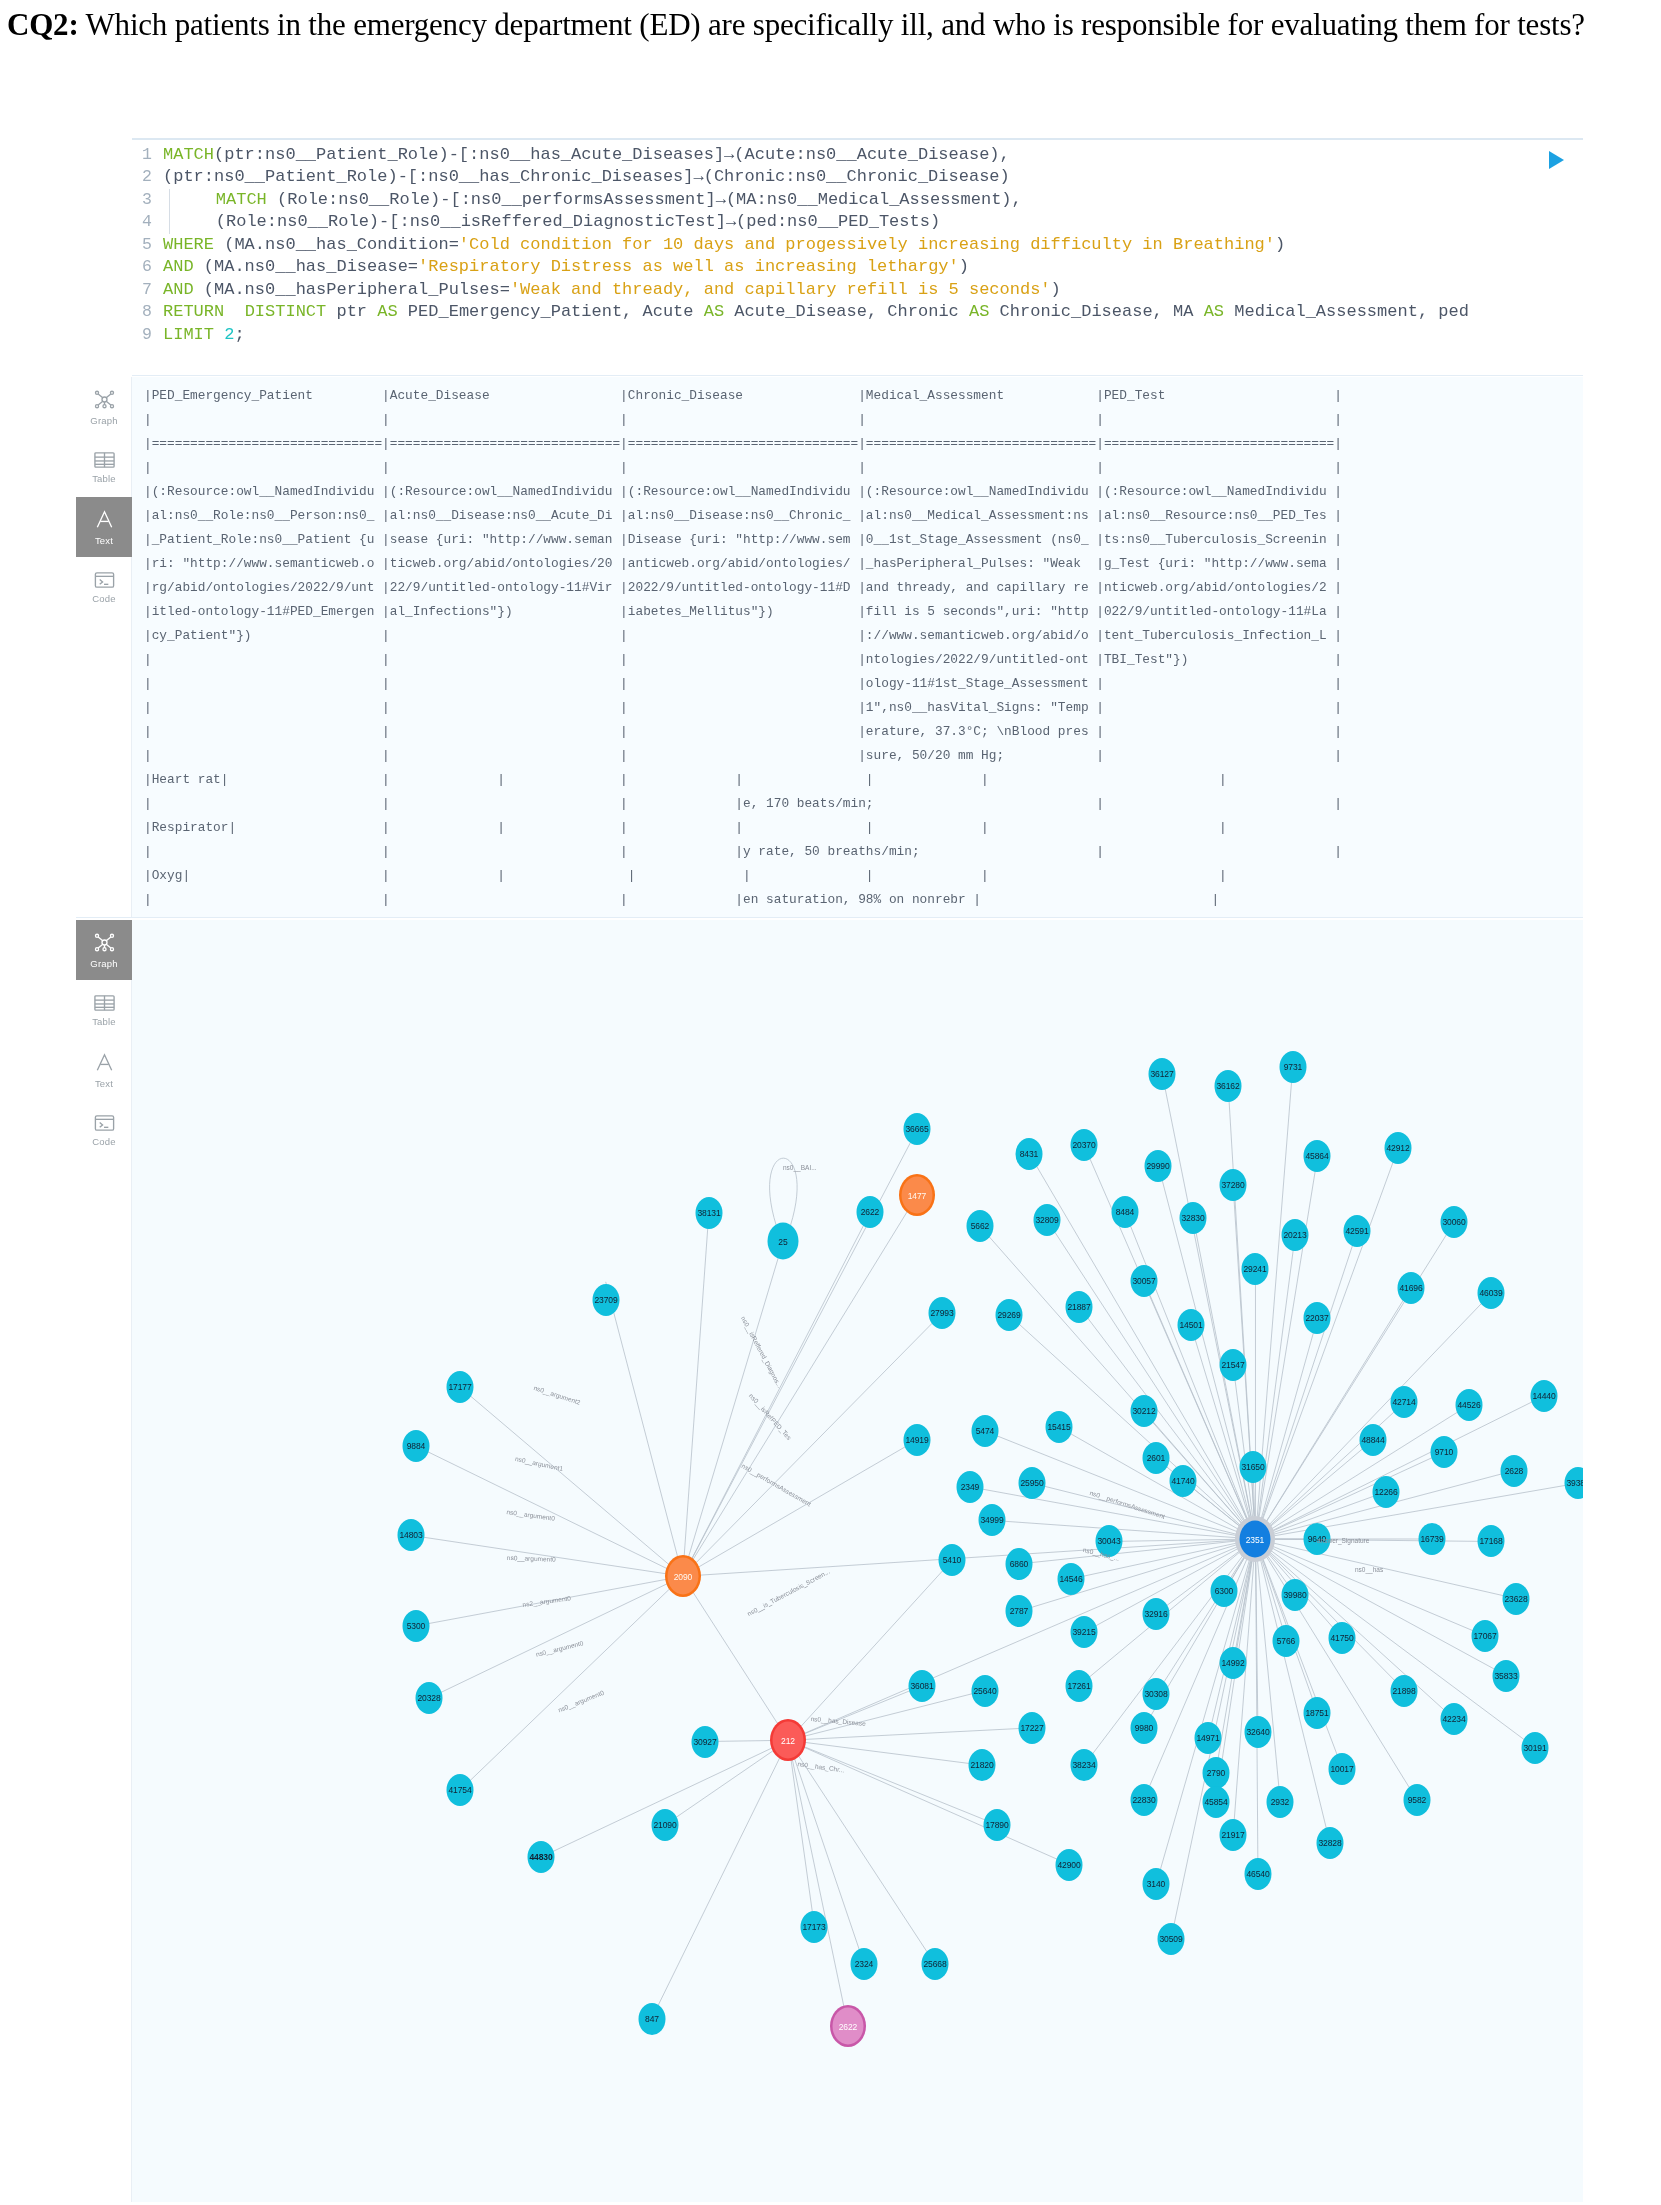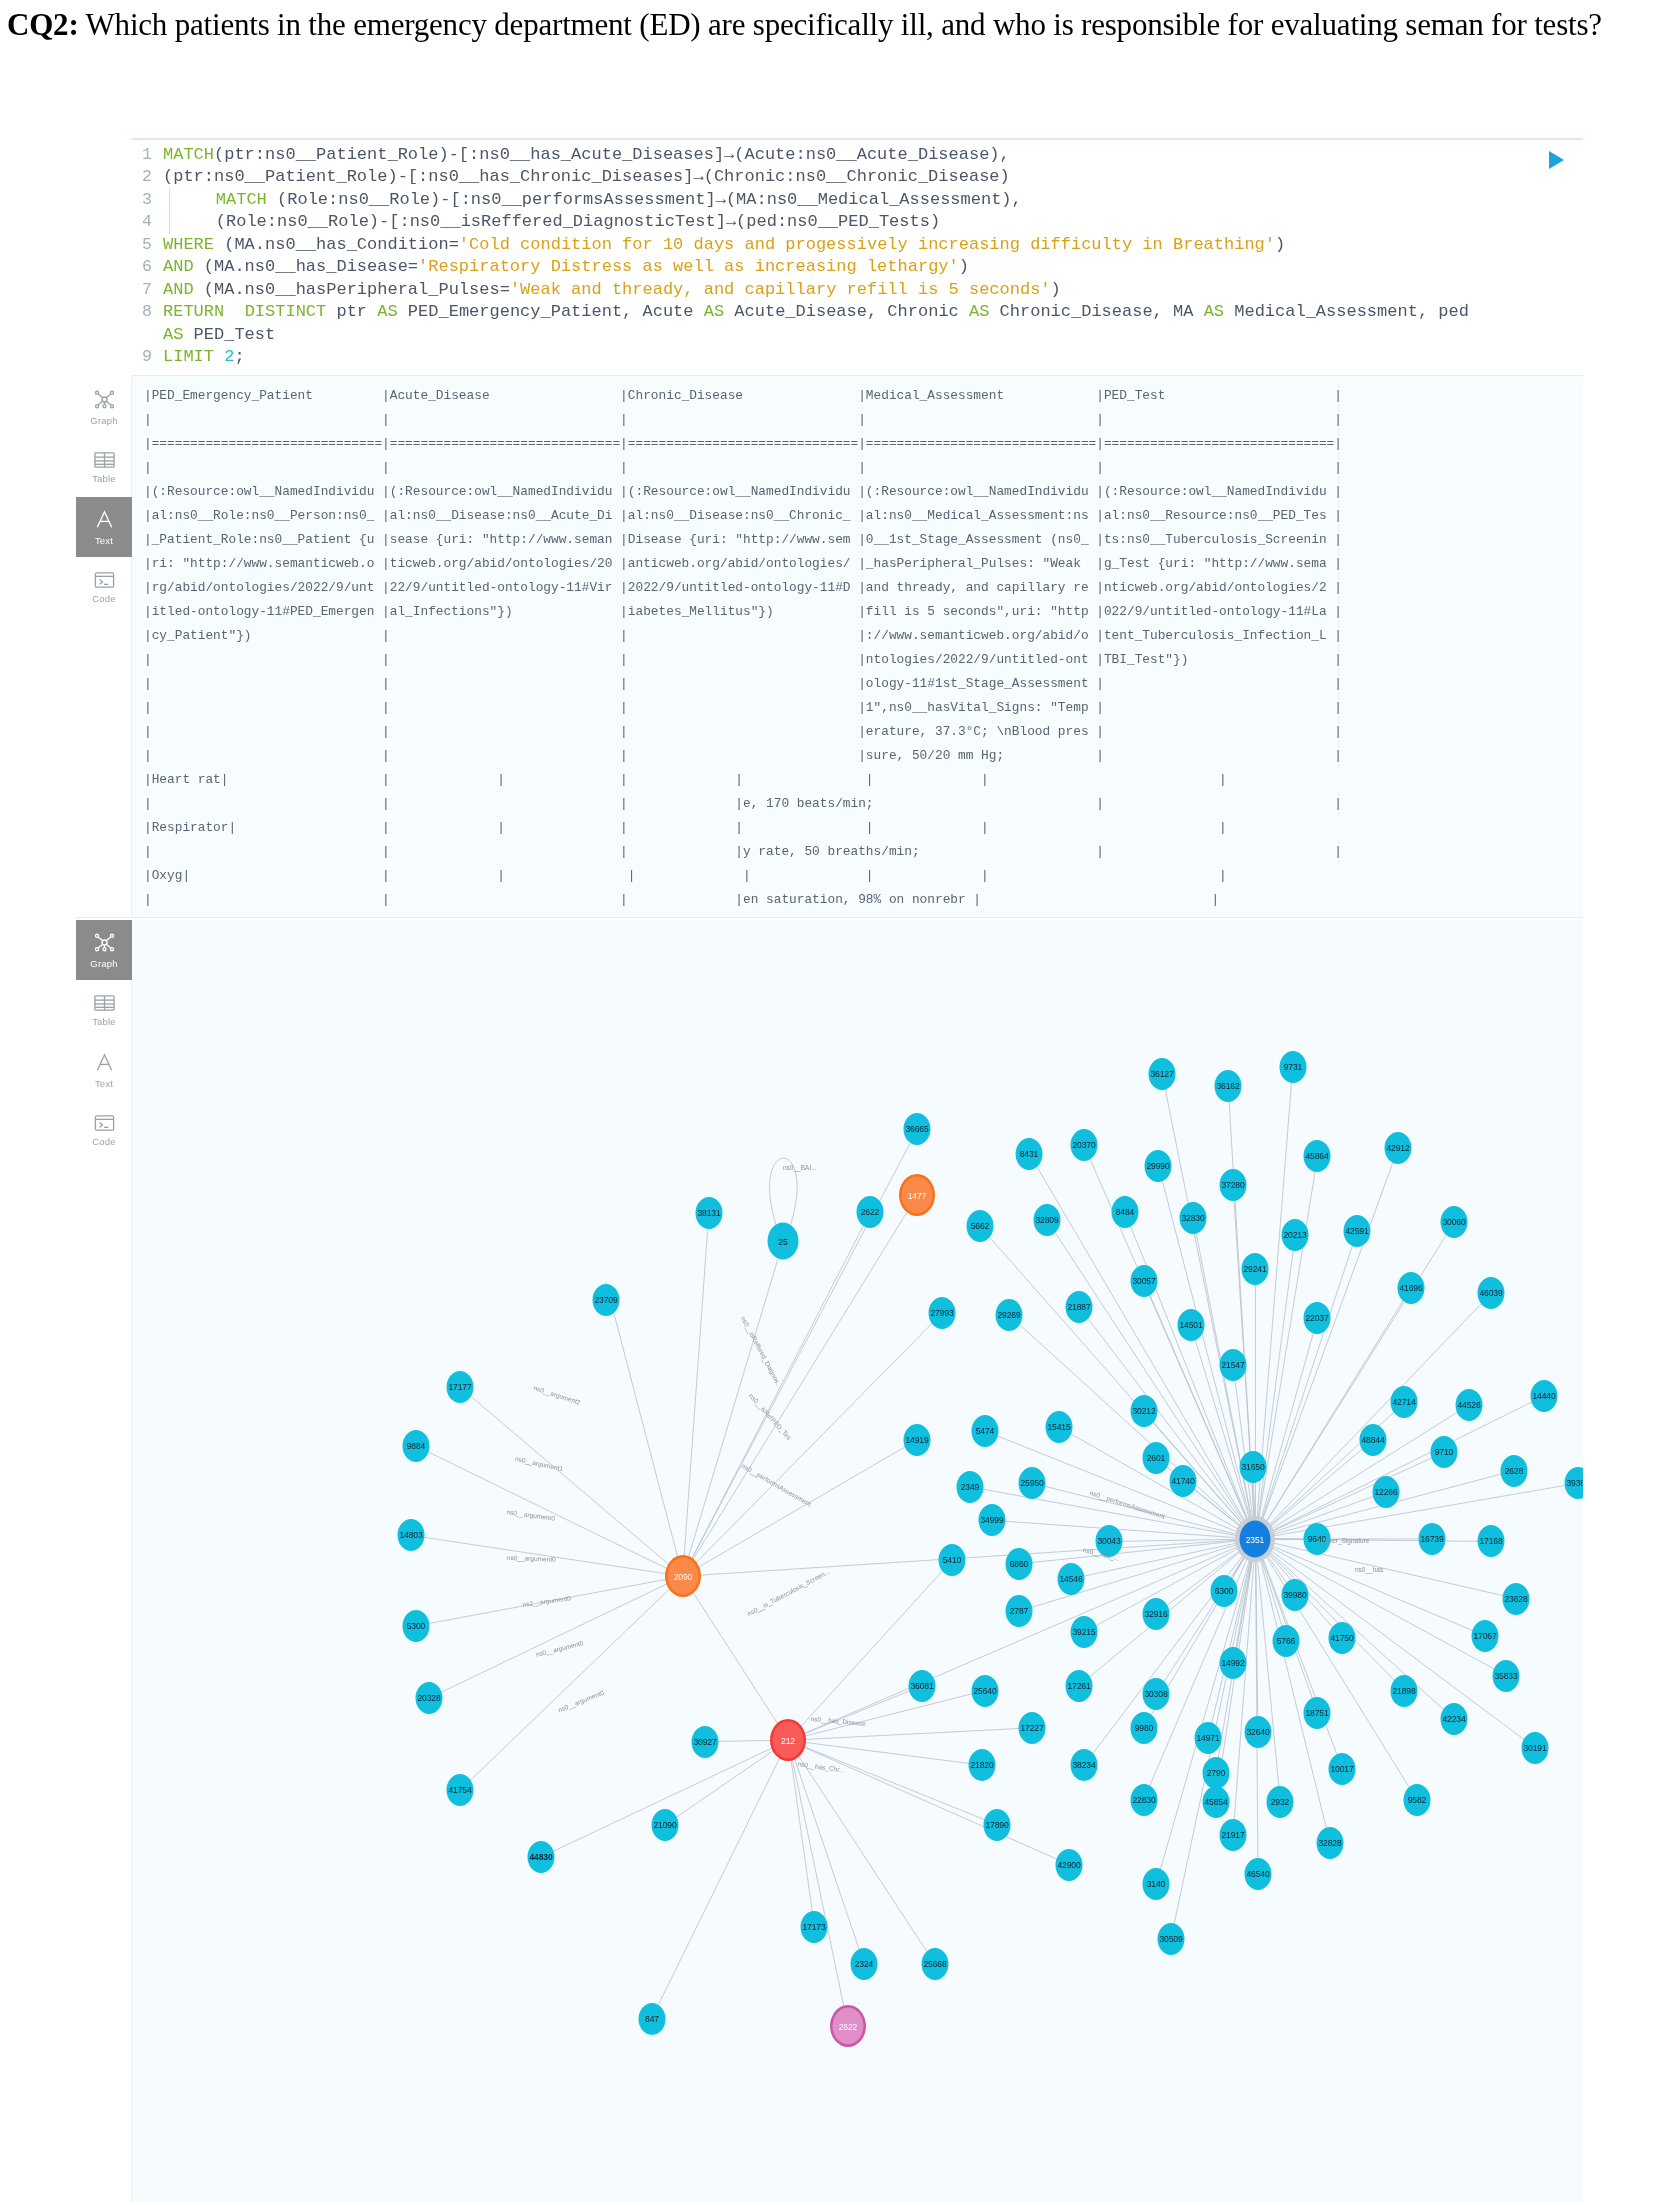--- a/index.html
+++ b/index.html
@@ -139,36 +139,35 @@
   .edge-label {
     position:absolute; transform-origin:0 0;
     font-family:"Liberation Sans", sans-serif;
     font-size:6.5px; color:#8b9099; white-space:nowrap;
   }
 </style>
 </head>
 <body>
 
 <div id="question">
-  <span class="q-label">CQ2:</span><span> Which patients in the emergency department (ED) are specifically ill, and who is responsible for evaluating seman for tests?</span>
+  <span class="q-label">CQ2:</span><span> Which patients in the emergency department (ED) are specifically ill, and who is responsible for evaluating them for tests?</span>
 </div>
 
 <div id="app">
 
   <div id="code-panel">
     <div id="code-lines">
         <div class="code-line"><span class="ln">1</span><span class="code-txt"><span class="kw">MATCH</span><span class="pln">(ptr:ns0__Patient_Role)-[:ns0__has_Acute_Diseases]→(Acute:ns0__Acute_Disease),</span></span></div>
         <div class="code-line"><span class="ln">2</span><span class="code-txt"><span class="pln">(ptr:ns0__Patient_Role)-[:ns0__has_Chronic_Diseases]→(Chronic:ns0__Chronic_Disease)</span></span></div>
         <div class="code-line"><span class="ln">3</span><span class="code-txt guide"><span class="pln">    </span><span class="kw">MATCH</span><span class="pln"> (Role:ns0__Role)-[:ns0__performsAssessment]→(MA:ns0__Medical_Assessment),</span></span></div>
         <div class="code-line"><span class="ln">4</span><span class="code-txt guide"><span class="pln">    (Role:ns0__Role)-[:ns0__isReffered_DiagnosticTest]→(ped:ns0__PED_Tests)</span></span></div>
         <div class="code-line"><span class="ln">5</span><span class="code-txt"><span class="kw">WHERE</span><span class="pln"> (MA.ns0__has_Condition=</span><span class="str">'Cold condition for 10 days and progessively increasing difficulty in Breathing'</span><span class="pln">)</span></span></div>
         <div class="code-line"><span class="ln">6</span><span class="code-txt"><span class="kw">AND</span><span class="pln"> (MA.ns0__has_Disease=</span><span class="str">'Respiratory Distress as well as increasing lethargy'</span><span class="pln">)</span></span></div>
         <div class="code-line"><span class="ln">7</span><span class="code-txt"><span class="kw">AND</span><span class="pln"> (MA.ns0__hasPeripheral_Pulses=</span><span class="str">'Weak and thready, and capillary refill is 5 seconds'</span><span class="pln">)</span></span></div>
         <div class="code-line"><span class="ln">8</span><span class="code-txt"><span class="kw">RETURN</span><span class="pln">  </span><span class="kw">DISTINCT</span><span class="pln"> ptr </span><span class="kw">AS</span><span class="pln"> PED_Emergency_Patient, Acute </span><span class="kw">AS</span><span class="pln"> Acute_Disease, Chronic </span><span class="kw">AS</span><span class="pln"> Chronic_Disease, MA </span><span class="kw">AS</span><span class="pln"> Medical_Assessment, ped</span></span></div>
-        <div class="code-line"><span class="ln"></span><span class="code-txt"><span class="kw">AS</span><span class="pln"> PED_Test</span></span></div>
         <div class="code-line"><span class="ln">9</span><span class="code-txt"><span class="kw">LIMIT</span><span class="pln"> </span><span class="num">2</span><span class="pln">;</span></span></div>
       </div>
     <div id="code-run-arrow"></div>
   </div>
 
   <div id="text-panel">
     <div class="viewbar" id="viewbar-text">
         <div class="vb-item">
           <span>
             <svg width="23" height="23" viewBox="0 0 24 24" fill="none" stroke="currentColor" stroke-width="1.4">

